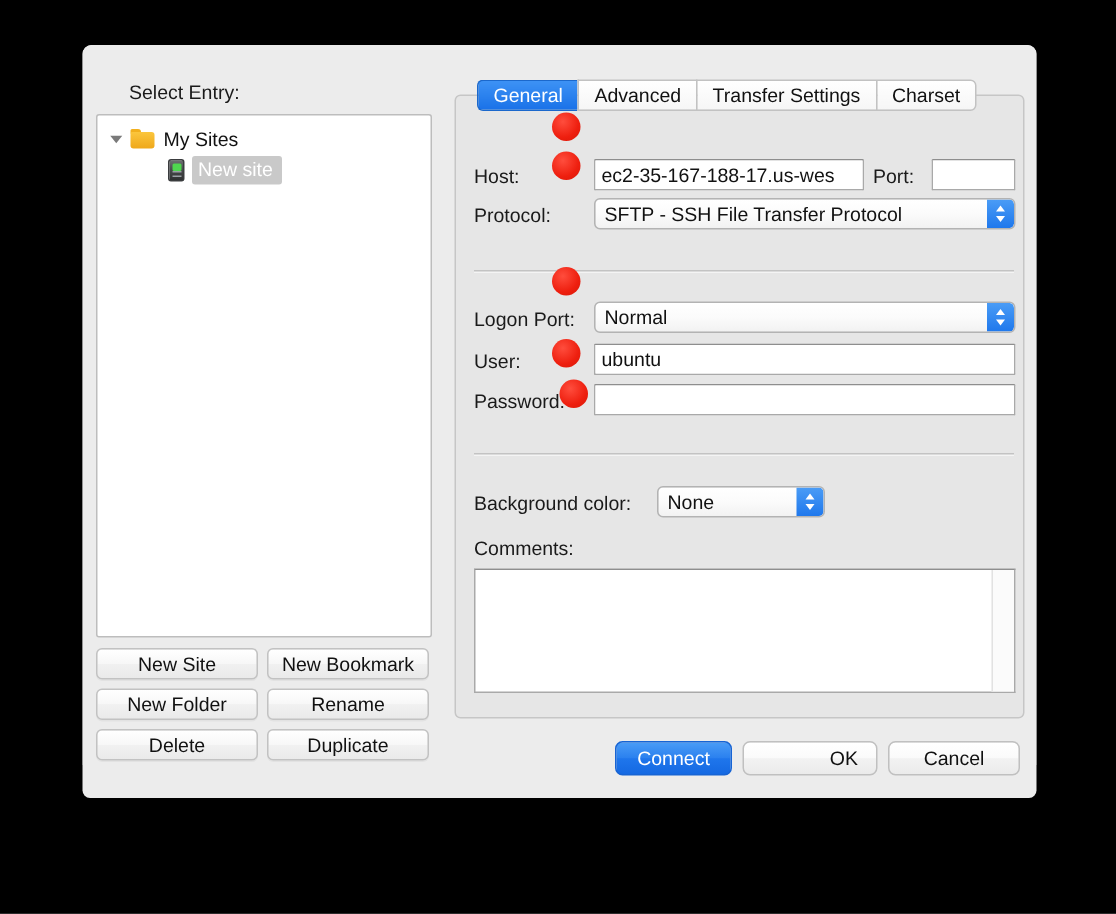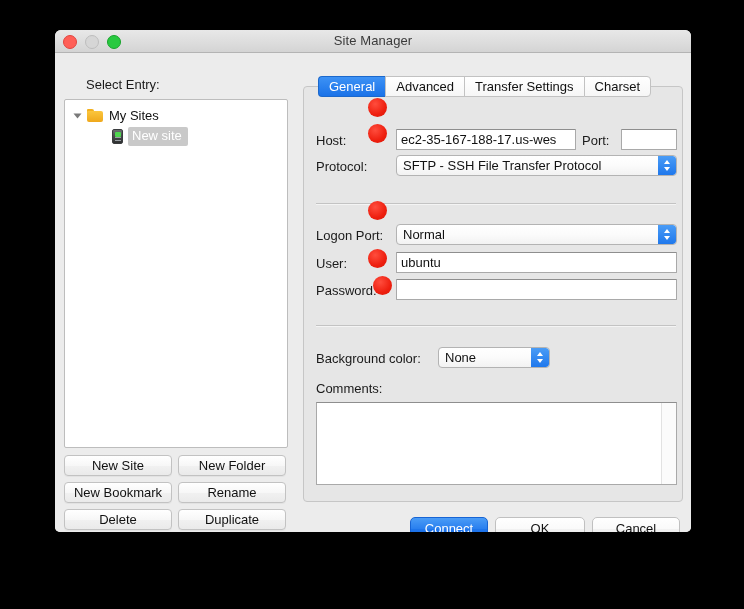--- a/index.html
+++ b/index.html
@@ -357,49 +357,41 @@
     border-color: #1764d4;
   }
 </style>
 </head>
 <body>
 
 <div id="root">
 
   <div class="window">
 
-    <div class="titlebar">
-      <div class="traffic">
-        <span class="light close"></span>
-        <span class="light min"></span>
-        <span class="light max"></span>
-      </div>
-      <div class="title-text">Site Manager</div>
-    </div>
 
     <div class="body-area">
 
       <div class="select-entry-label">Select Entry:</div>
 
       <div class="tree-box">
         <div class="tree-row" style="margin-top:5px;">
           <span class="disclosure"></span>
           <span class="folder-icon"></span>
           <span>My Sites</span>
         </div>
         <div class="tree-row child">
           <span class="server-icon"></span>
           <span class="tree-label-sel">New site</span>
         </div>
       </div>
 
       <div class="btn-grid">
         <button class="pbtn">New Site</button>
+        <button class="pbtn">New Bookmark</button>
         <button class="pbtn">New Folder</button>
-        <button class="pbtn">New Bookmark</button>
         <button class="pbtn">Rename</button>
         <button class="pbtn">Delete</button>
         <button class="pbtn">Duplicate</button>
       </div>
 
       <div class="tabbar">
         <div class="tab active">General</div>
         <div class="tab">Advanced</div>
         <div class="tab">Transfer Settings</div>
         <div class="tab">Charset</div>
@@ -450,19 +442,19 @@
       </div>
 
       <div class="dot" style="left:313px; top:45px;"></div>
       <div class="dot" style="left:313px; top:71px;"></div>
       <div class="dot" style="left:313px; top:148px;"></div>
       <div class="dot" style="left:313px; top:196px;"></div>
       <div class="dot" style="left:318px; top:223px;"></div>
 
       <div class="bottom-bar">
         <button class="bbtn default" style="left:355px; top:9px; width:78px;">Connect</button>
-        <button class="bbtn" style="left:440px; top:9px; width:90px;">OK</button>
+        <button class="bbtn" style="left:440px; top:9px; width:90px;text-align:right;">OK</button>
         <button class="bbtn" style="left:537px; top:9px; width:88px;">Cancel</button>
       </div>
 
     </div>
   </div>
 </div>
 
 </body></html>

